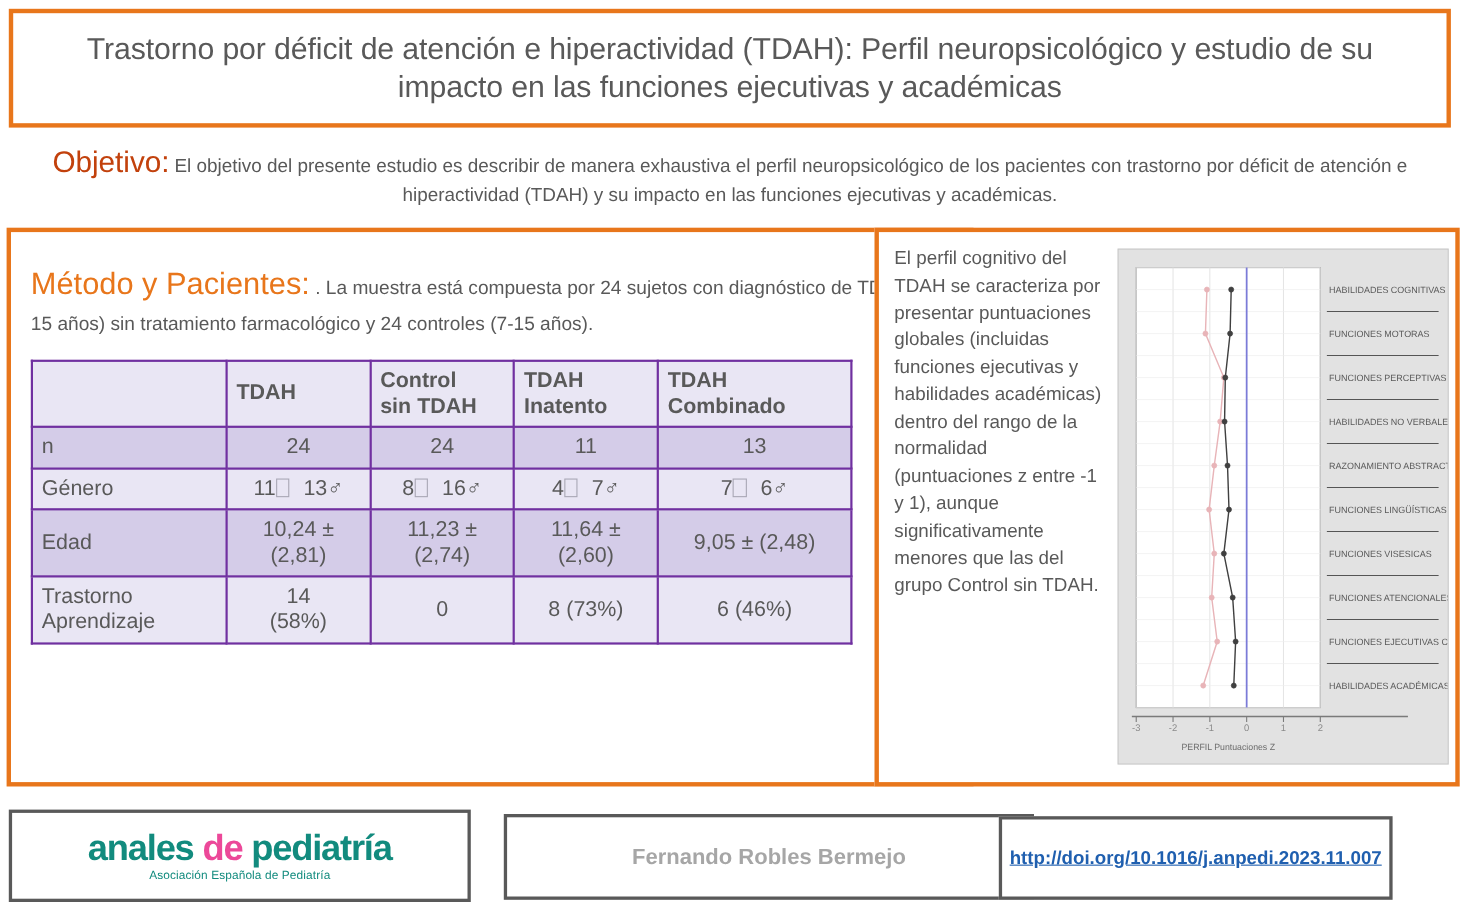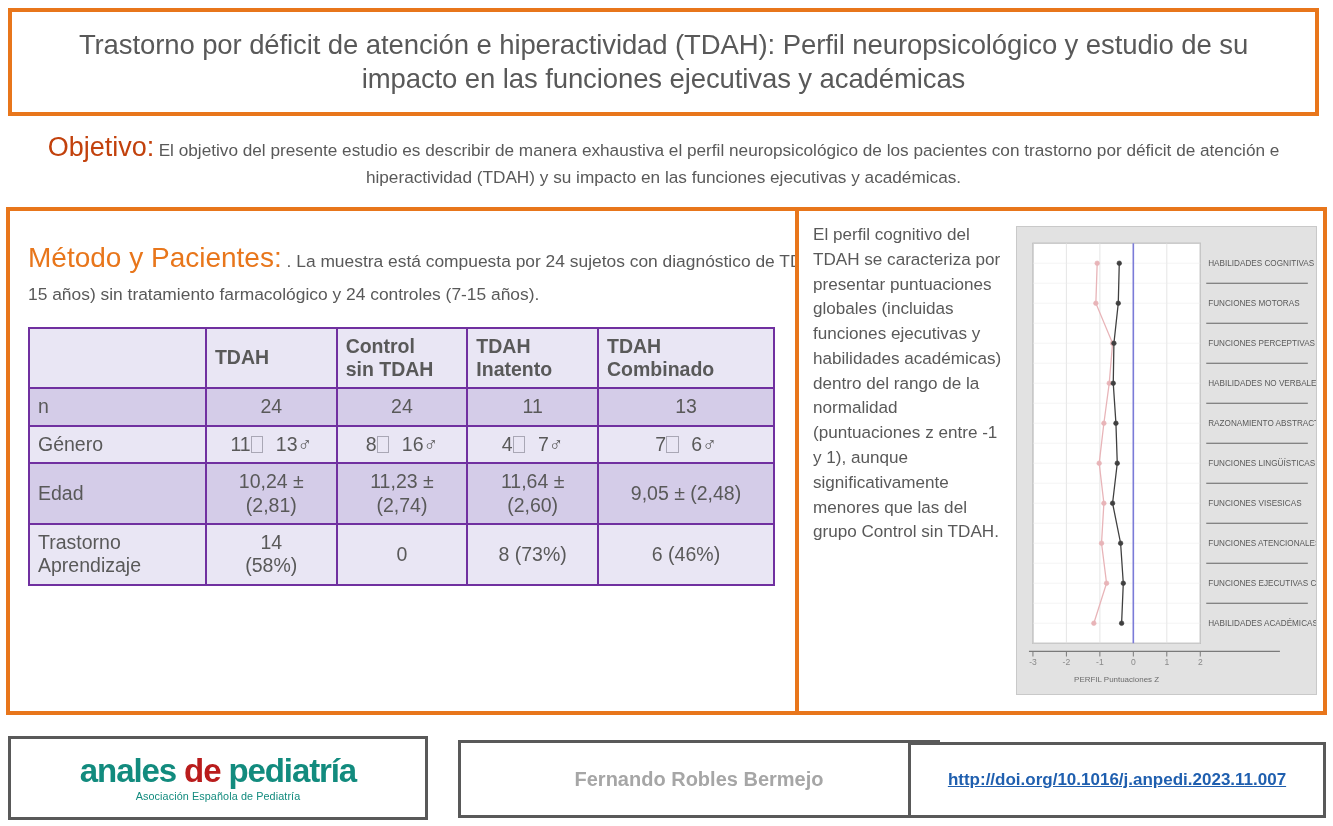--- a/index.html
+++ b/index.html
@@ -175,31 +175,31 @@
     position: absolute;
     border: 3px solid #595959;
     box-sizing: border-box;
     background: #ffffff;
     display: flex;
     align-items: center;
     justify-content: center;
   }
   #logo-box   { left: 8px;   top: 736px; width: 420px; height: 84px; }
   #author-box { left: 458px; top: 740px; width: 482px; height: 78px; }
-  #doi-box    { left: 908px; top: 742px; width: 418px; height: 76px; }
+  #doi-box    { left: 908px; top: 742px; width: 358px; height: 76px; }
 
   #logo-inner { text-align: center; line-height: 1; }
   #logo-main {
     font-size: 33px;
     font-weight: bold;
     letter-spacing: -1.1px;
     white-space: nowrap;
   }
   .logo-teal { color: #128B7E; }
-  .logo-gray { color: #b91c1c; }
+  .logo-gray { color: #ec4899; }
   #logo-sub {
     font-size: 10.8px;
     color: #128B7E;
     margin-top: 4px;
     letter-spacing: 0.1px;
   }
   #author-text {
     font-size: 20px;
     font-weight: bold;
     color: #A6A6A6;

